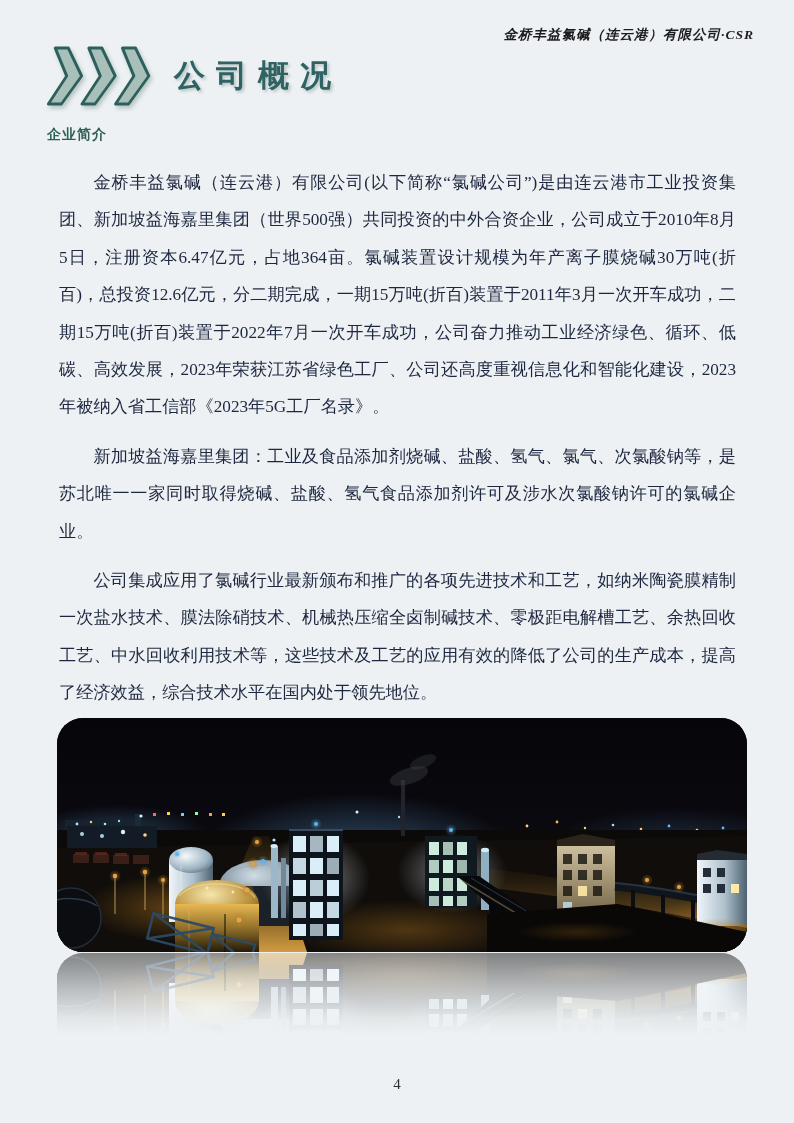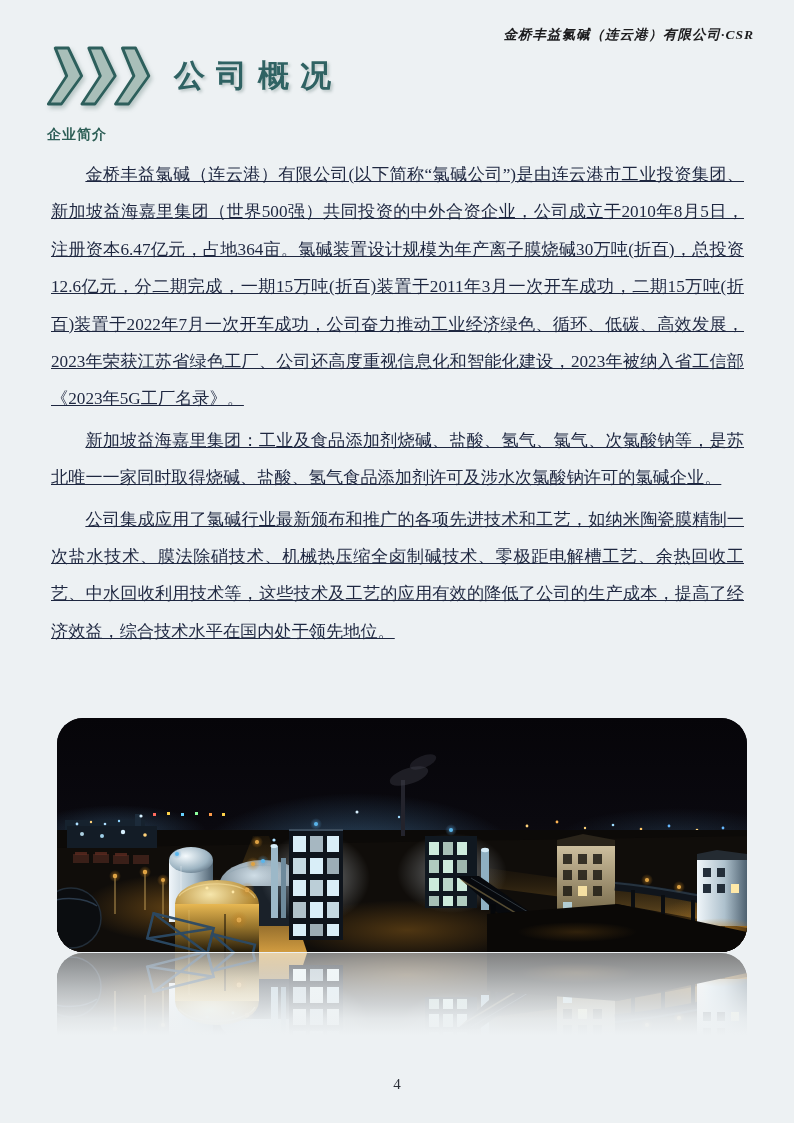--- a/index.html
+++ b/index.html
@@ -39,21 +39,21 @@
     font-size:14px;font-weight:bold;color:#2e5f57;
     letter-spacing:1px;
   }
 
   
   .content{
     position:absolute;top:152px;left:47px;width:701px;
     font-size:17.2px;line-height:37.4px;color:#1e2740;
     text-align:justify;text-justify:inter-character;text-align-last:left;
   }
-  .content p{margin:4px;text-indent:2em;text-decoration:underline;}
+  .content p{margin:12px;text-indent:2em;}
 
   
   .photo-wrap{position:absolute;top:718px;left:57px;width:690px;}
   .photo{
     width:690px;height:234px;border-radius:26px;overflow:hidden;
     position:relative;background:#06060a;
   }
   .photo svg{display:block;width:100%;height:100%;}
   .reflection{
     width:690px;height:82px;overflow:hidden;position:relative;

